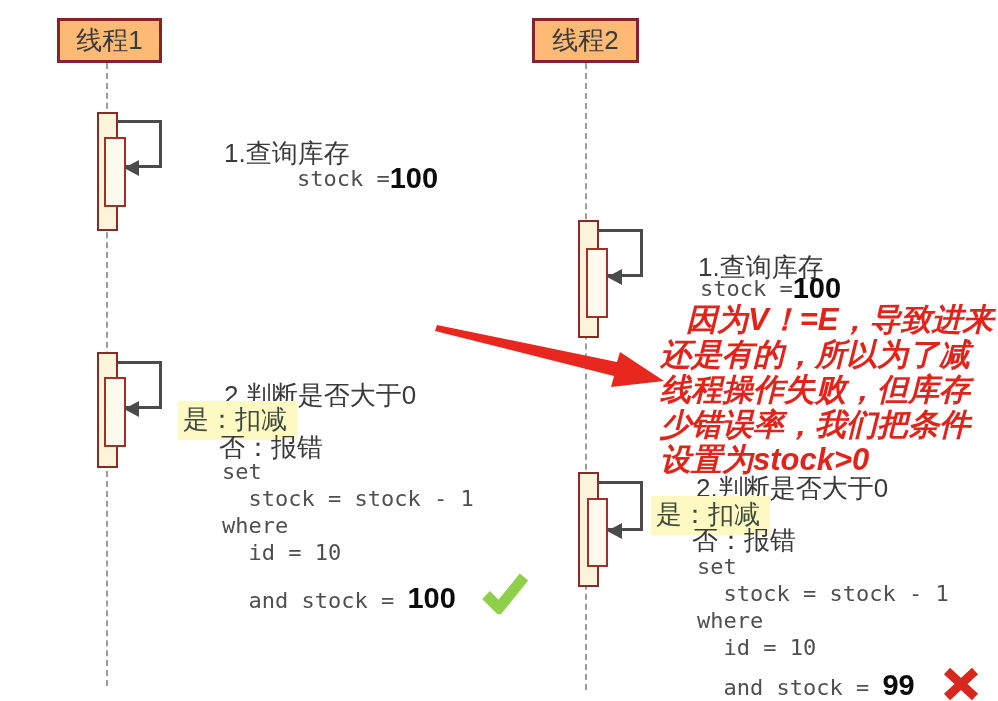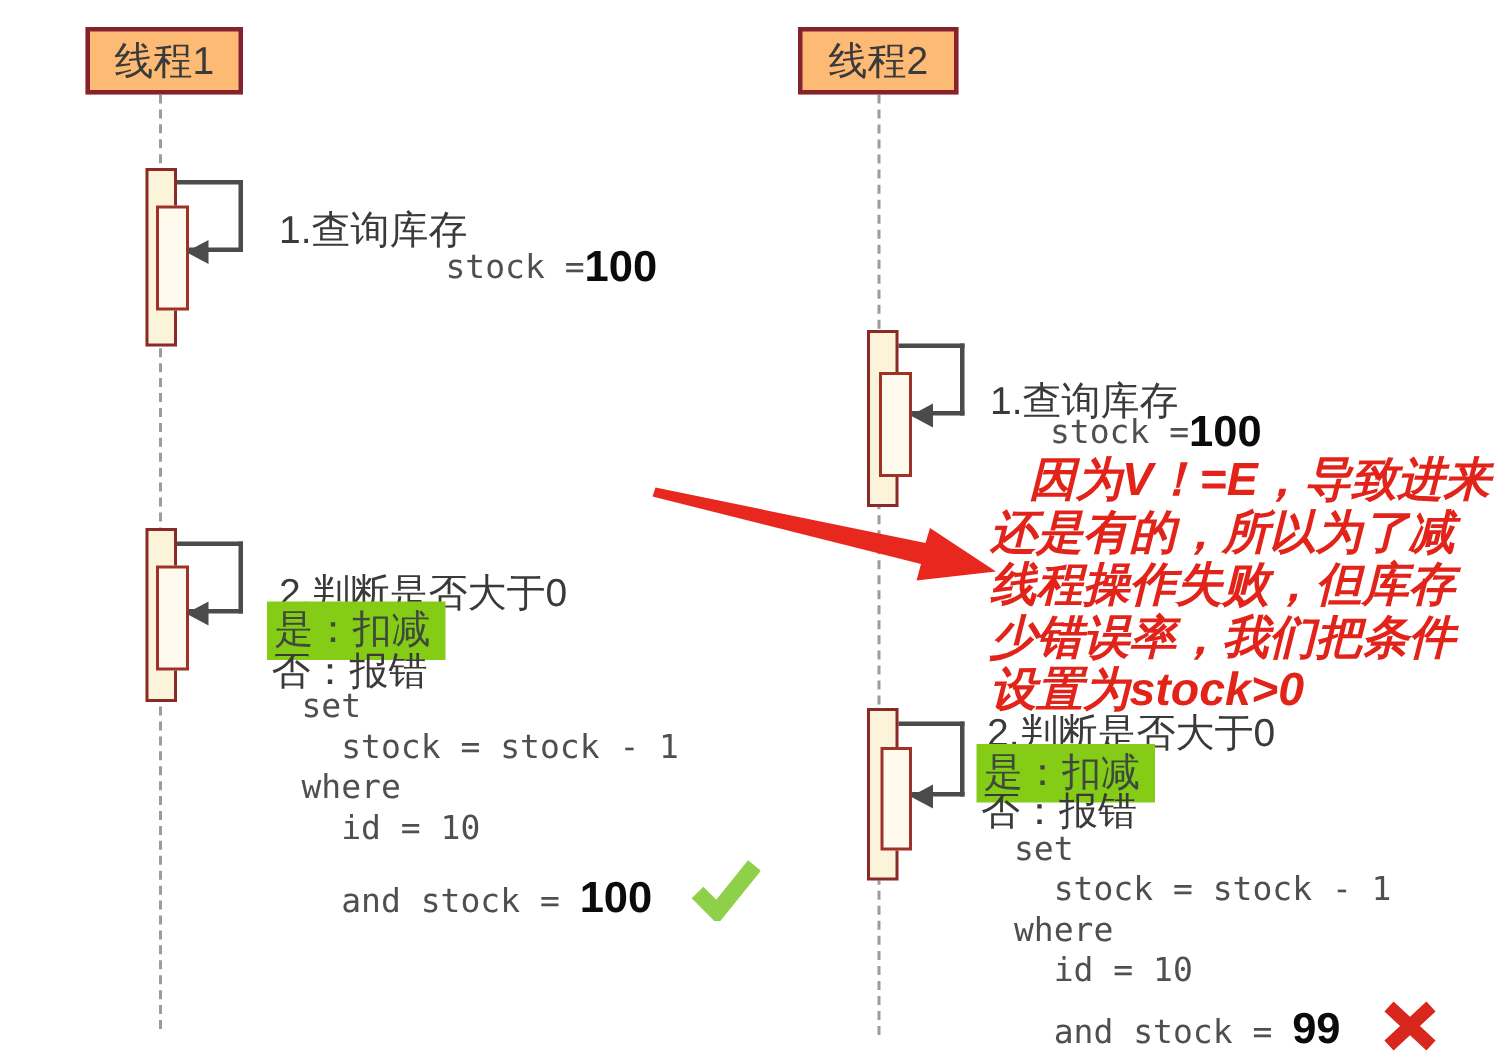--- a/index.html
+++ b/index.html
@@ -9,27 +9,27 @@
   .actor-box{position:absolute;border:3px solid #85222f;background:#fdba74;
              display:flex;align-items:center;justify-content:center;
              font-size:26px;color:#3a3a3a;z-index:5;}
   .lifeline{position:absolute;width:0;border-left:2px dashed #9c9c9c;z-index:0;}
   .bar-outer{position:absolute;background:#fcf4da;border:2px solid #8a2a26;z-index:2;}
   .bar-inner{position:absolute;background:#fefaee;border:2px solid #a03129;z-index:3;}
   .loop{position:absolute;border:3px solid #4b4b4b;border-left:none;z-index:1;}
   .loop-head{position:absolute;width:0;height:0;z-index:4;
              border-top:8px solid transparent;border-bottom:8px solid transparent;
              border-right:15px solid #4b4b4b;}
-  .cjk{position:absolute;font-size:26px;color:#3a3a3a;white-space:nowrap;z-index:5;}
-  .hl{position:absolute;font-size:26px;color:#3d4a3d;background:#84cc16;
+  .cjk{position:absolute;font-size:26px;color:#3a3a3a;white-space:nowrap;z-index:5;margin-left:38px;}
+  .hl{position:absolute;font-size:26px;color:#3d4a3d;background:#fef9c3;
       padding:1px 10px 3px 5px;white-space:nowrap;z-index:5;}
   .stockline{position:absolute;display:flex;align-items:center;z-index:5;}
   .mono{font-family:"DejaVu Sans Mono",monospace;font-size:22px;color:#4f4f4f;white-space:pre;}
   .bignum{font-family:Liberation Sans, sans-serif;font-weight:bold;font-size:29px;color:#0b0b0b;}
-  .sqlblock{position:absolute;z-index:5;}
+  .sqlblock{position:absolute;z-index:5;margin-left:21px;}
   .sql-line{height:27px;line-height:27px;display:flex;align-items:baseline;}
   .note{position:absolute;font-weight:bold;font-size:31px;line-height:35px;
         color:#e2231a;white-space:nowrap;z-index:6;}
   .note .indent{padding-left:26px;}
   .icon-inline{position:relative;top:6px;}
   .chk{margin-left:26px;}
   .crs{margin-left:28px;}
   #overlay{position:absolute;left:0;top:0;z-index:6;pointer-events:none;}
 </style>
 </head>

